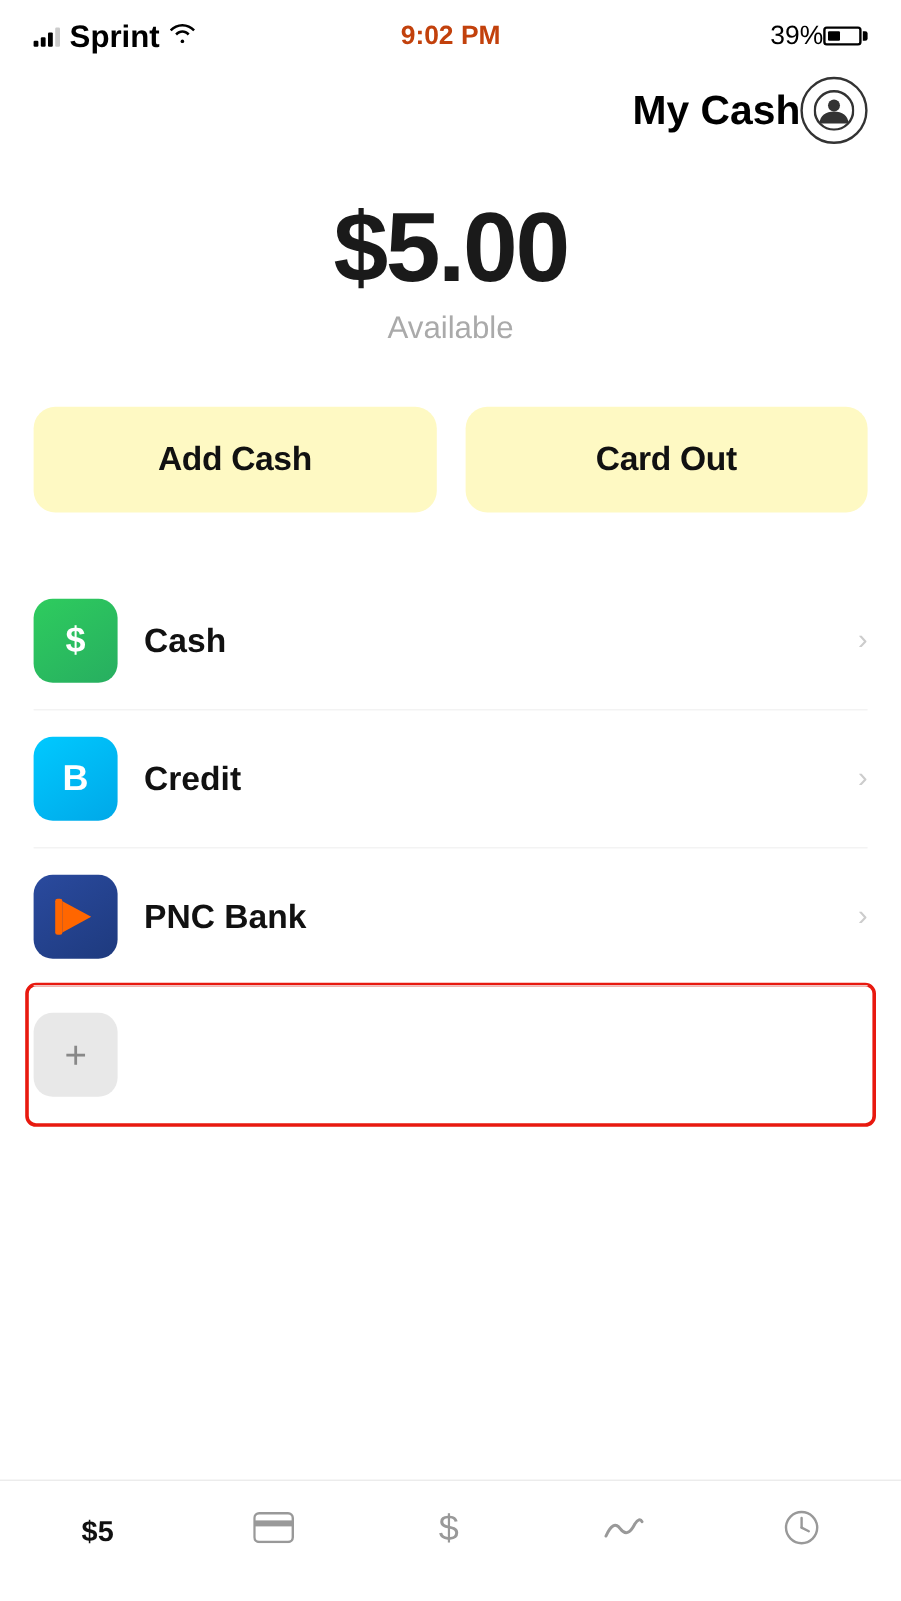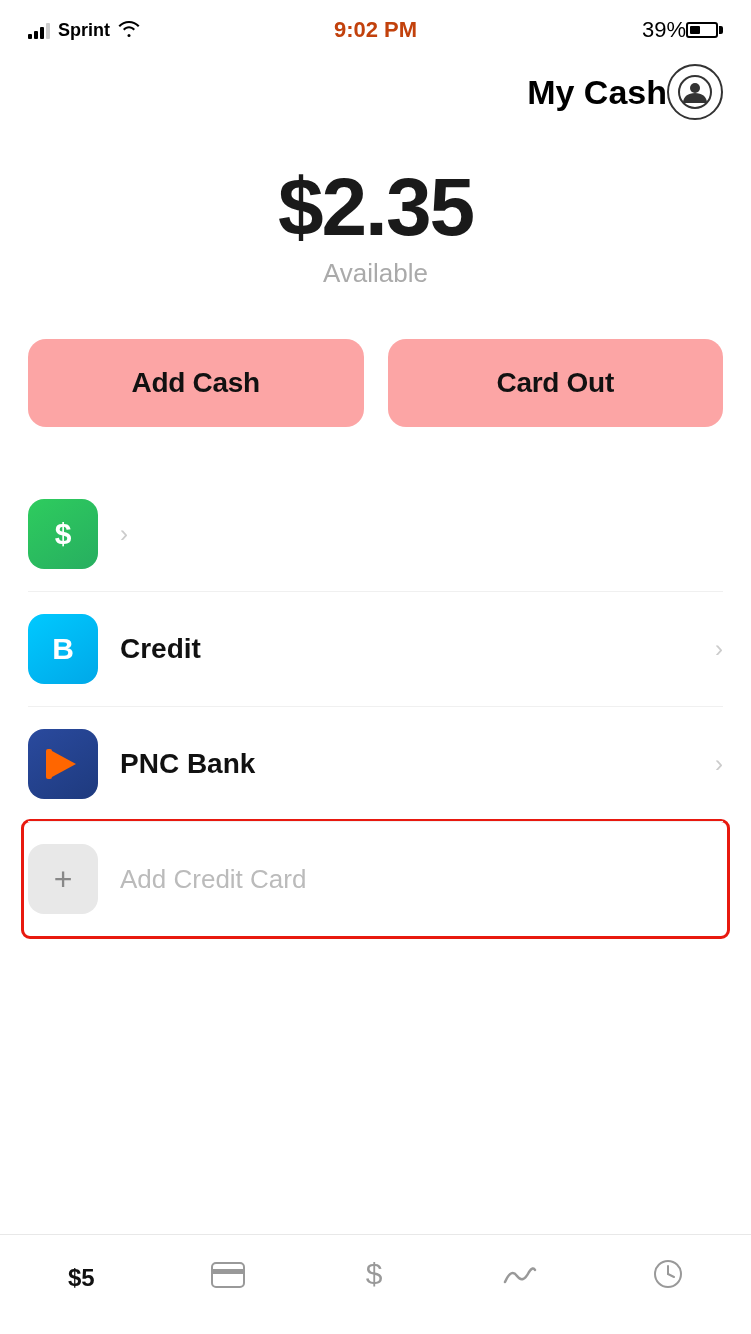--- a/index.html
+++ b/index.html
@@ -18,21 +18,21 @@
       display: flex;
       justify-content: space-between;
       align-items: center;
       padding: 14px 28px 8px 28px;
       height: 54px;
     }
     .status-left {
       display: flex;
       align-items: center;
       gap: 8px;
-      font-size: 18px;
+      font-size: 26px;
       font-weight: 600;
       color: #000;
     }
     .signal-bars {
       display: flex;
       align-items: flex-end;
       gap: 2px;
       height: 18px;
     }
     .signal-bar {
@@ -137,21 +137,21 @@
 
     
     .action-buttons {
       display: flex;
       gap: 24px;
       padding: 40px 28px 50px 28px;
       justify-content: center;
     }
     .action-btn {
       flex: 1;
-      background: #fca5a5;
+      background: #fef9c3;
       border: none;
       border-radius: 18px;
       padding: 28px 20px;
       font-size: 28px;
       font-weight: 700;
       color: #111;
       cursor: pointer;
       text-align: center;
       letter-spacing: -0.3px;
     }
@@ -307,35 +307,36 @@
   <div class="profile-icon">
     <svg viewBox="0 0 34 34" fill="none" xmlns="http://www.w3.org/2000/svg">
       <circle cx="17" cy="17" r="16" stroke="#333" stroke-width="2" fill="none"></circle>
       <circle cx="17" cy="13" r="5" fill="#333"></circle>
       <path d="M5 28c0-6.627 5.373-10 12-10s12 3.373 12 10" fill="#333"></path>
     </svg>
   </div>
 </div>
 
 <div class="balance-section">
-  <span class="balance-amount">$2.35</span>
+  <span class="balance-amount">$5.00</span>
   <span class="balance-label">Available</span>
 </div>
 
 <div class="action-buttons">
   <button class="action-btn">Add Cash</button>
   <button class="action-btn">Card Out</button>
 </div>
 
 <div class="list-section">
 
   <div class="list-item">
     <div class="item-icon icon-cash">
       <span class="item-icon-text">$</span>
     </div>
+    <span class="item-label">Cash</span>
     <span class="chevron">›</span>
   </div>
 
   <div class="list-item">
     <div class="item-icon icon-bitcoin">
       <span class="item-icon-text">B</span>
     </div>
     <span class="item-label">Credit</span>
     <span class="chevron">›</span>
   </div>
@@ -349,21 +350,20 @@
       </svg>
     </div>
     <span class="item-label">PNC Bank</span>
     <span class="chevron">›</span>
   </div>
 
   <div class="add-credit-card-row">
     <div class="add-icon-box">
       <span class="add-plus">+</span>
     </div>
-    <span class="add-label">Add Credit Card</span>
   </div>
 
 </div>
 
 <div class="bottom-nav">
   <div class="nav-item">
     <span class="nav-label">$5</span>
   </div>
   <div class="nav-item">
     <span class="nav-icon">

